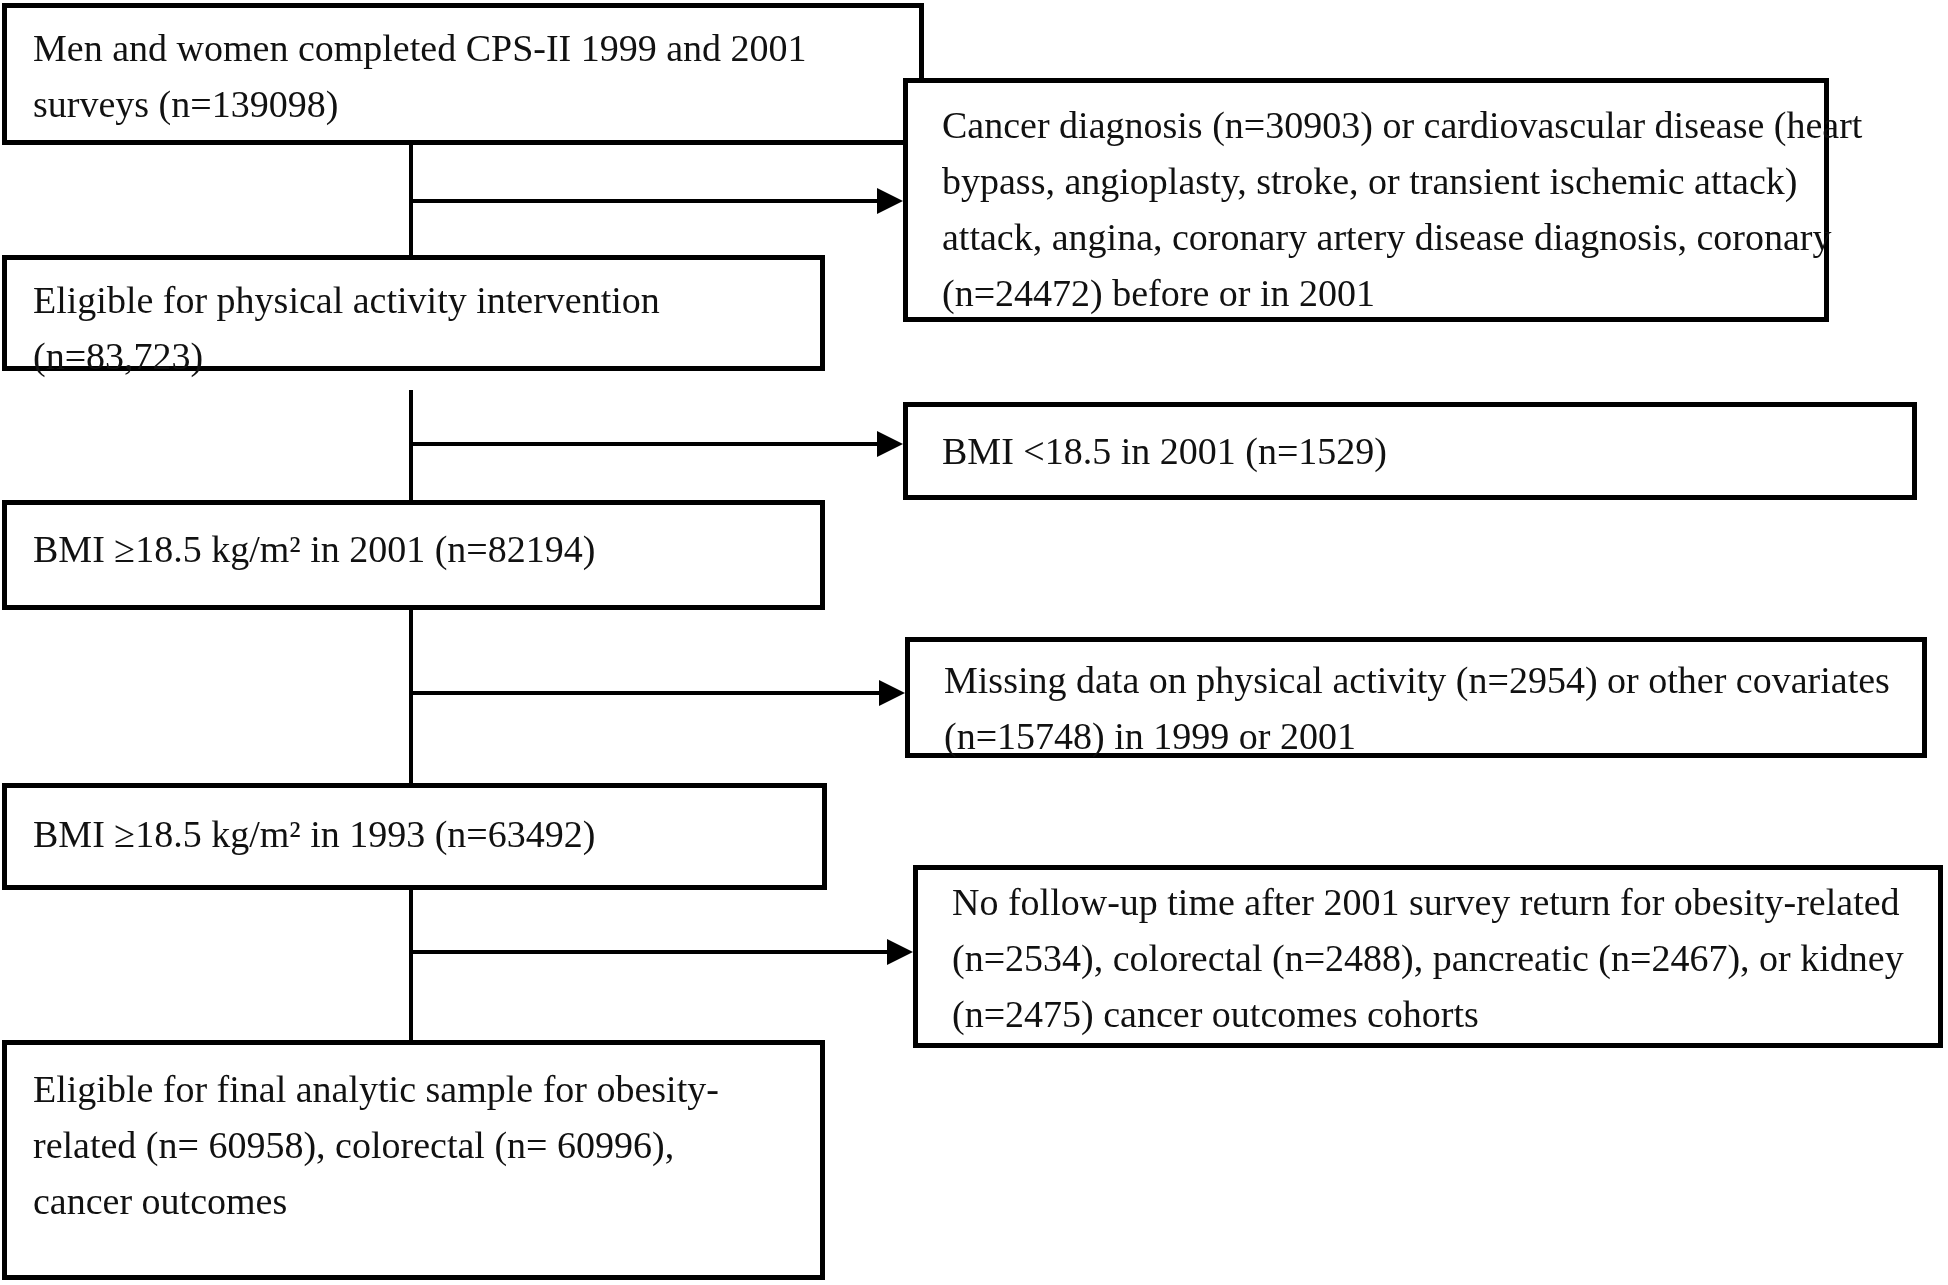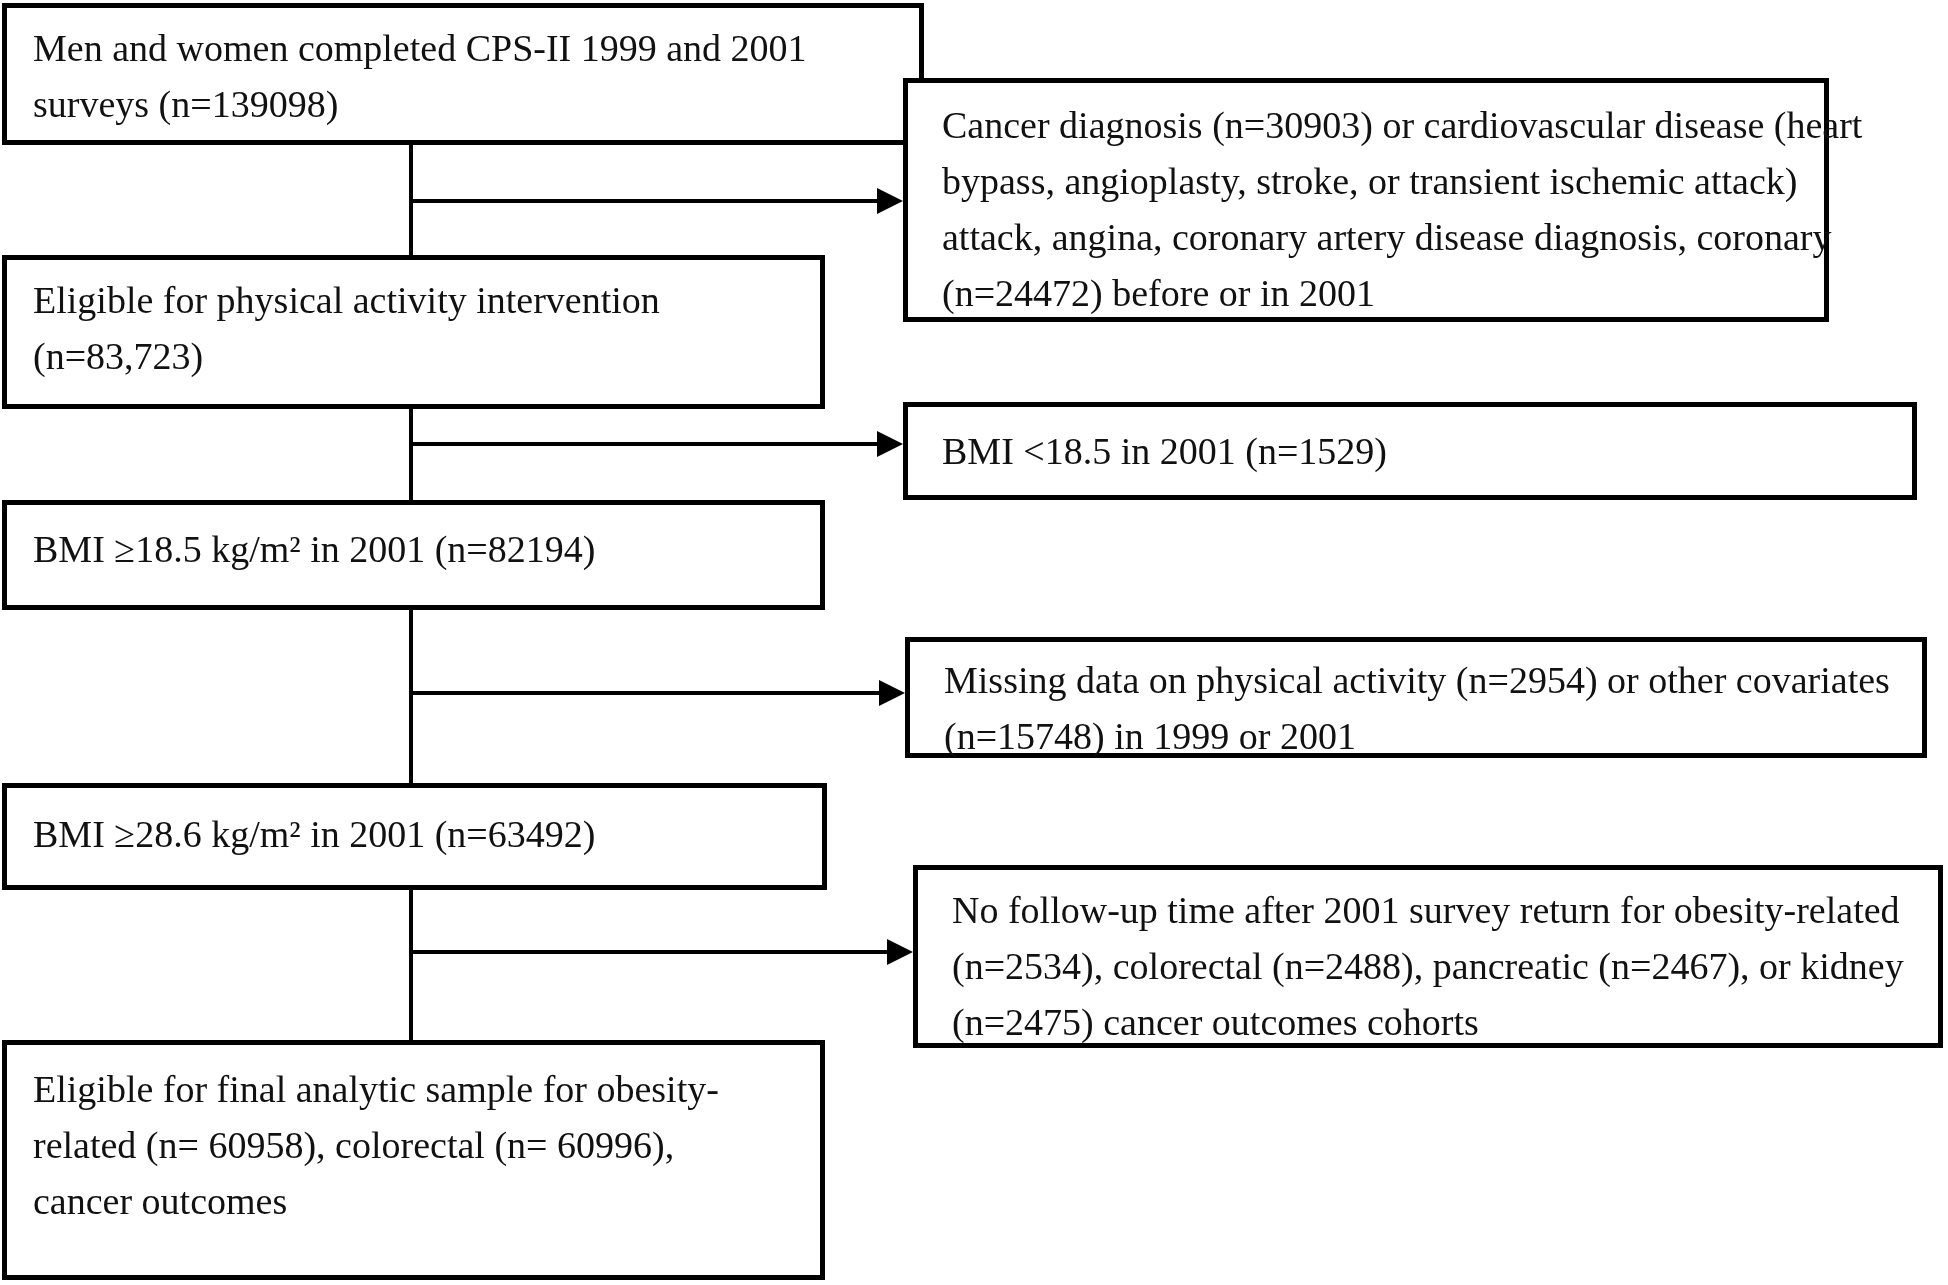--- a/index.html
+++ b/index.html
@@ -65,31 +65,31 @@
   </div>
   <div class="arrow" style="left:411px; top:950px; width:476px;">
     <span class="arrowhead"></span>
   </div>
 
   <div class="box left-box" style="left:2px; top:3px; width:922px; height:142px;">
     <div class="line">Men and women completed CPS-II 1999 and 2001</div>
     <div class="line">surveys (n=139098)</div>
   </div>
 
-  <div class="box left-box" style="left:2px; top:255px; width:823px; height:154px;">
+  <div class="box left-box" style="left:2px; top:255px; width:823px; height:116px;">
     <div class="line">Eligible for physical activity intervention</div>
     <div class="line">(n=83,723)</div>
   </div>
 
   <div class="box left-box" style="left:2px; top:500px; width:823px; height:110px; padding-top:16px;">
     <div class="line">BMI ≥18.5 kg/m² in 2001 (n=82194)</div>
   </div>
 
   <div class="box left-box" style="left:2px; top:783px; width:825px; height:107px; padding-top:18px;">
-    <div class="line">BMI ≥28.6 kg/m² in 2001 (n=63492)</div>
+    <div class="line">BMI ≥18.5 kg/m² in 1993 (n=63492)</div>
   </div>
 
   <div class="box left-box" style="left:2px; top:1040px; width:823px; height:240px; padding-top:16px;">
     <div class="line">Eligible for final analytic sample for obesity-</div>
     <div class="line">related (n= 60958), colorectal (n= 60996),</div>
     <div class="line">cancer outcomes</div>
   </div>
 
   <div class="box right-box" style="left:903px; top:78px; width:926px; height:244px;">
     <div class="line">Cancer diagnosis (n=30903) or cardiovascular disease (heart</div>
@@ -100,19 +100,19 @@
 
   <div class="box right-box" style="left:903px; top:402px; width:1014px; height:98px; padding-top:16px;">
     <div class="line">BMI &lt;18.5 in 2001 (n=1529)</div>
   </div>
 
   <div class="box right-box" style="left:905px; top:637px; width:1022px; height:121px; padding-top:10px;">
     <div class="line">Missing data on physical activity (n=2954) or other covariates</div>
     <div class="line">(n=15748) in 1999 or 2001</div>
   </div>
 
-  <div class="box right-box" style="left:913px; top:865px; width:1030px; height:183px; padding-top:12px;">
+  <div class="box right-box" style="left:913px; top:865px; width:1030px; height:183px; padding-top:4px;">
     <div class="line">No follow-up time after 2001 survey return for obesity-related</div>
     <div class="line">(n=2534), colorectal (n=2488), pancreatic (n=2467), or kidney</div>
     <div class="line">(n=2475) cancer outcomes cohorts</div>
   </div>
 
 </div>
 
 </body></html>

